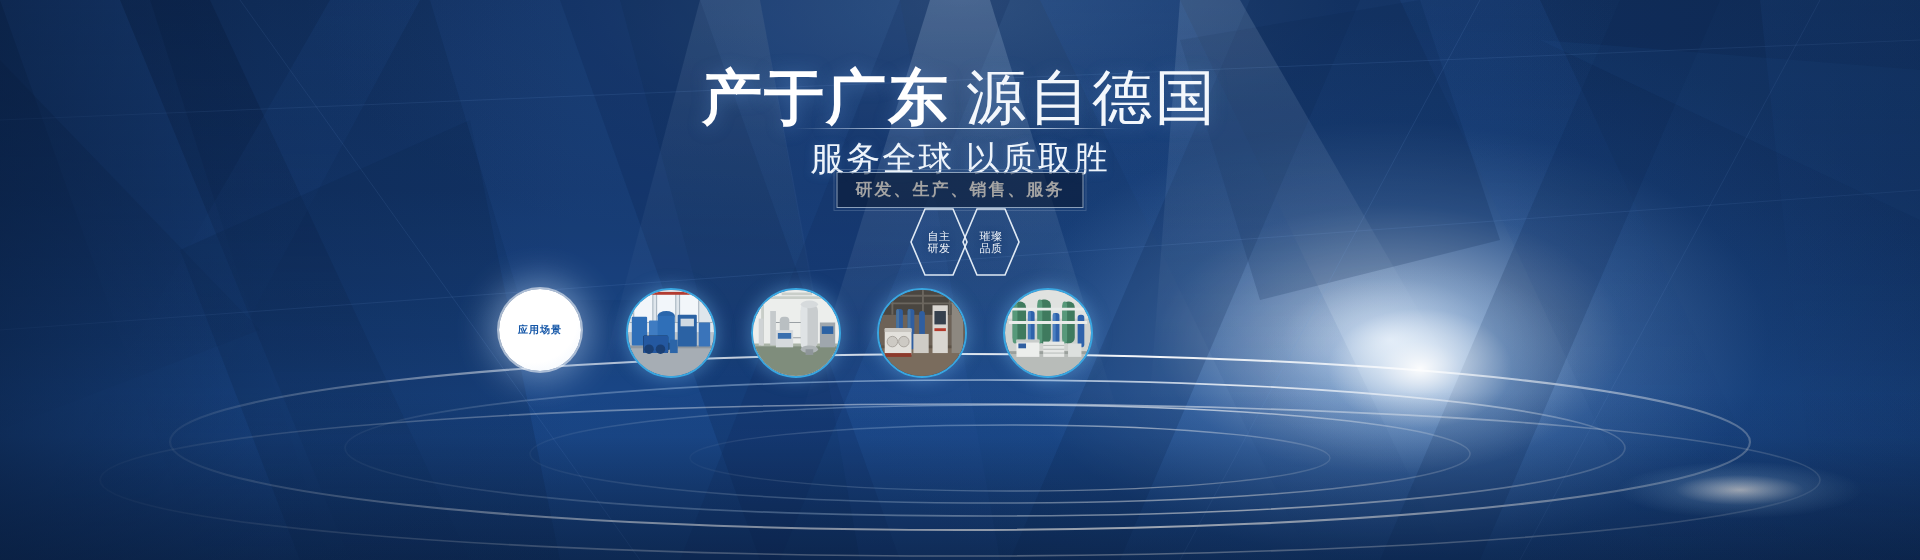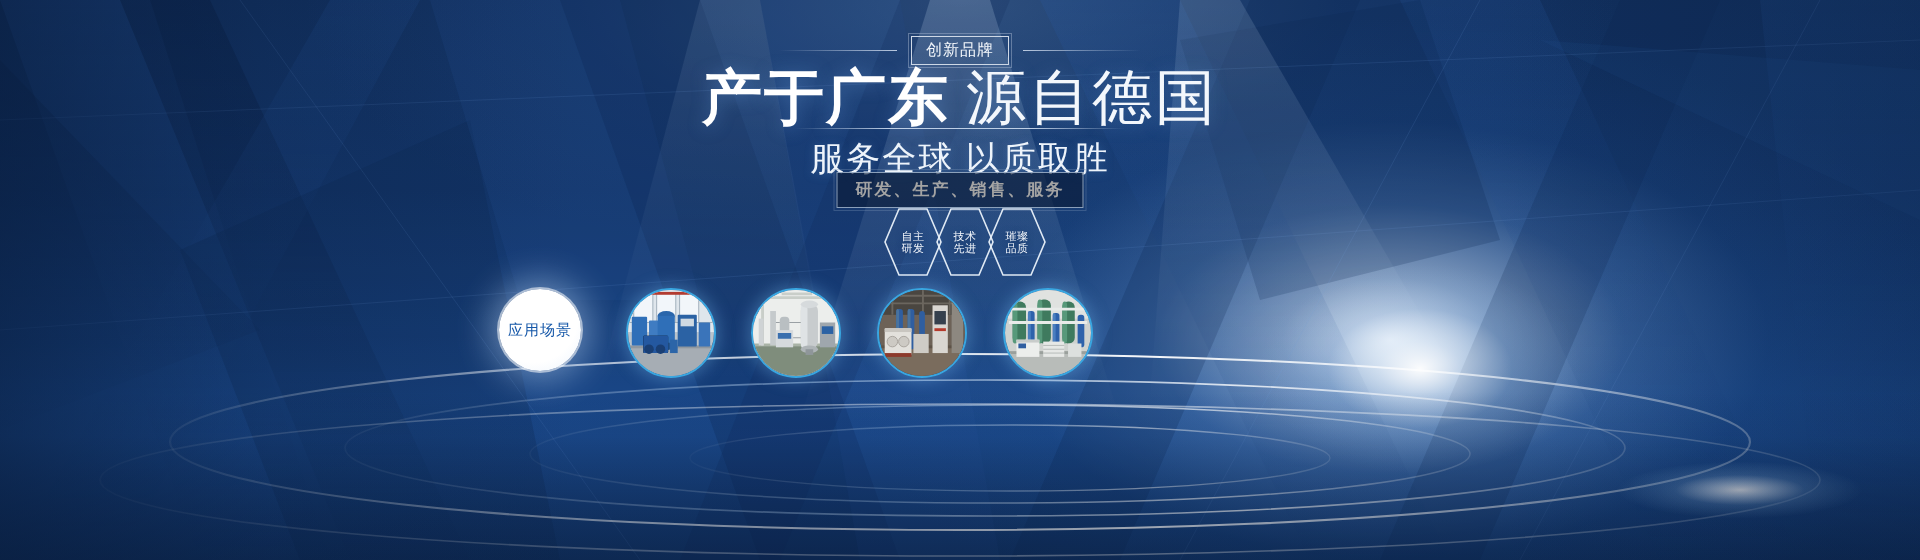--- a/index.html
+++ b/index.html
@@ -122,21 +122,21 @@
   }
 
   
   .app-circle{
     position:absolute;left:499px;top:289px;width:82px;height:82px;border-radius:50%;
     background:radial-gradient(circle at 42% 36%, #ffffff 0%, #ffffff 62%, #f2f7fd 86%, #e4eefa 100%);
     display:flex;align-items:center;justify-content:center;
     box-shadow:0 0 0 2px rgba(255,255,255,.55), 0 0 34px 10px rgba(190,220,252,.45);
   }
   .app-circle .lbl{
-    color:#1557a8;font-size:15px;font-weight:400;letter-spacing:1px;white-space:nowrap;
+    color:#1557a8;font-size:10px;font-weight:700;letter-spacing:1px;white-space:nowrap;
   }
 
   
   .photo{
     position:absolute;width:90px;height:90px;border-radius:50%;
     border:2px solid #3aa6e0;overflow:hidden;
     box-shadow:0 0 16px 3px rgba(120,185,240,.35);
   }
   .photo .inner{position:absolute;inset:0;}
   .photo svg{display:block;width:100%;height:100%;}
@@ -241,25 +241,20 @@
         <ellipse cx="960" cy="150" rx="860" ry="76" stroke="url(#rg)" stroke-width="1.6" opacity=".55"></ellipse>
       </g>
     </svg>
   </div>
 
   <div class="glow-right"></div>
   <div class="vignette"></div>
 
   <div class="content">
 
-    <div class="badge-row">
-      <span class="badge-rule"></span>
-      <span class="badge">创新品牌</span>
-      <span class="badge-rule right"></span>
-    </div>
 
     <div class="title">
       <span class="t-strong">产于广东</span><span class="t-light">源自德国</span>
     </div>
     <div class="title-rule"></div>
 
     <div class="subtitle">服务全球 以质取胜</div>
 
     <div class="svc-bar">研发、生产、销售、服务</div>
 
@@ -267,28 +262,20 @@
 
       <div class="hex">
         <span class="shape">
           <svg viewBox="0 0 62 72" width="62" height="72">
               <polygon points="17,3 45,3 59,36 45,69 17,69 3,36" fill="none" stroke="#e9f1fa" stroke-width="1.6" stroke-opacity=".95"></polygon>
             </svg>
         </span>
         <span class="lbl"><span>自主</span><br><span>研发</span></span>
       </div>
 
-      <div class="hex">
-        <span class="shape">
-          <svg viewBox="0 0 62 72" width="62" height="72">
-              <polygon points="17,3 45,3 59,36 45,69 17,69 3,36" fill="none" stroke="#e9f1fa" stroke-width="1.6" stroke-opacity=".95"></polygon>
-            </svg>
-        </span>
-        <span class="lbl"><span>技术</span><br><span>先进</span></span>
-      </div>
 
       <div class="hex">
         <span class="shape">
           <svg viewBox="0 0 62 72" width="62" height="72">
               <polygon points="17,3 45,3 59,36 45,69 17,69 3,36" fill="none" stroke="#e9f1fa" stroke-width="1.6" stroke-opacity=".95"></polygon>
             </svg>
         </span>
         <span class="lbl"><span>璀璨</span><br><span>品质</span></span>
       </div>
 

